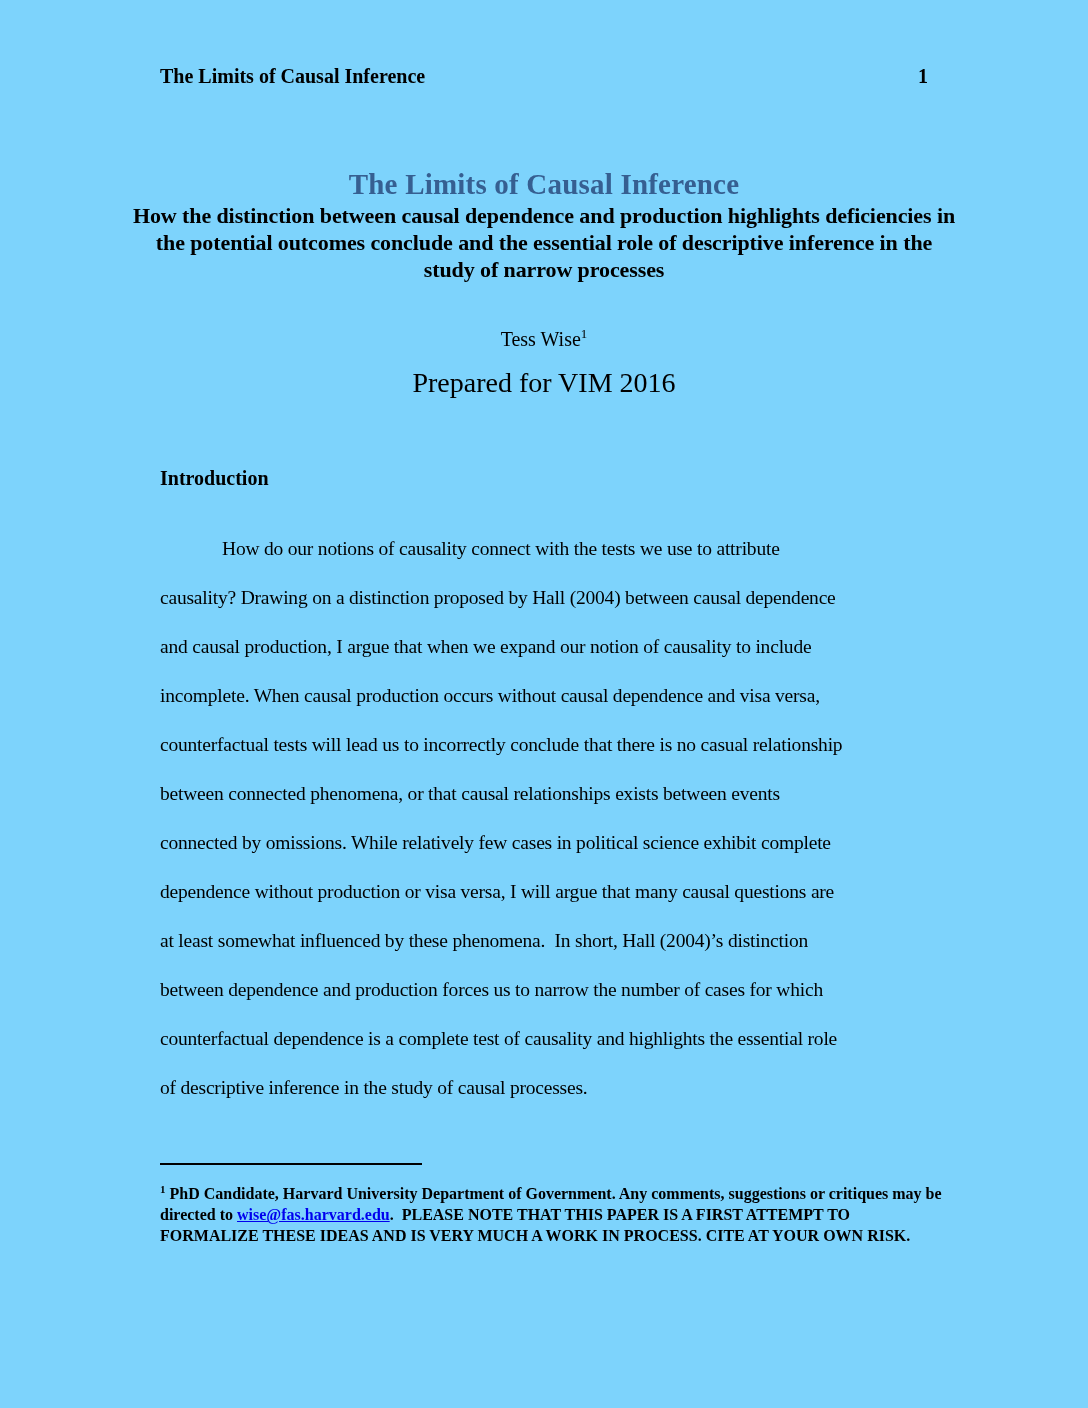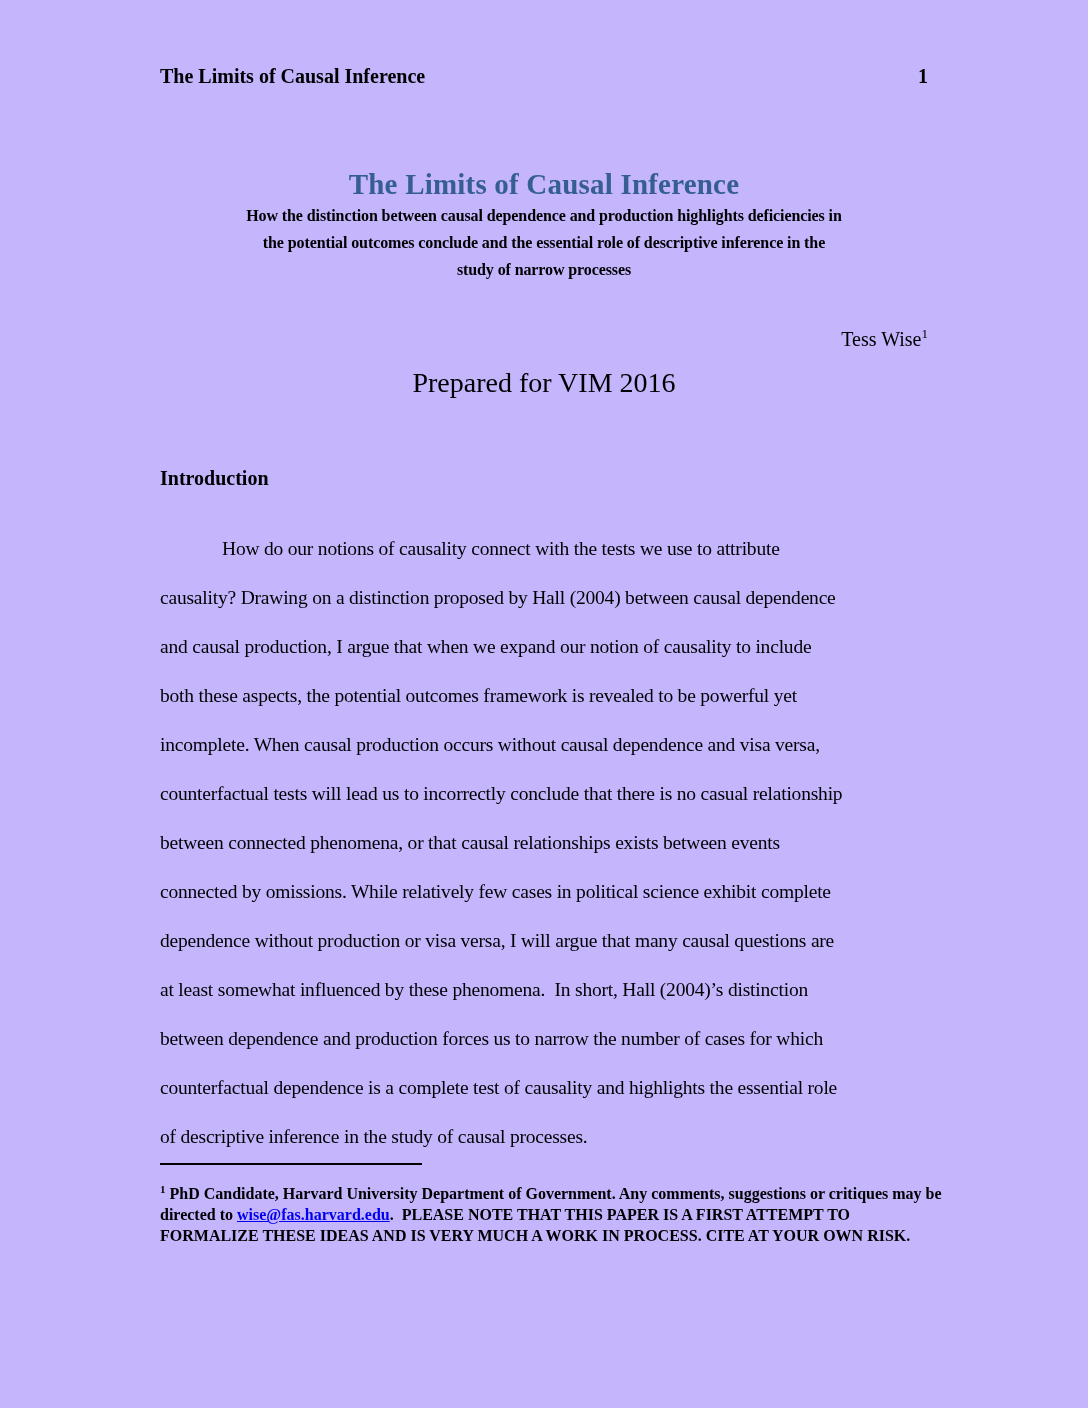--- a/index.html
+++ b/index.html
@@ -1,20 +1,20 @@
 <!DOCTYPE html>
 <html><head>
 <meta charset="utf-8">
 <style>
   html, body { margin: 0; padding: 0; background: #ffffff; }
   .page {
     position: relative;
     width: 1088px;
     height: 1408px;
-    background: #c4b5fd;
+    background: #7dd3fc;
     color: #000000;
     font-family: "Liberation Serif", "DejaVu Serif", serif;
     overflow: hidden;
   }
   .header {
     position: absolute;
     top: 63px; left: 160px; right: 160px;
     display: flex;
     justify-content: space-between;
     font-weight: bold;
@@ -33,28 +33,28 @@
     letter-spacing: 0.2px;
   }
   .subtitle {
     position: absolute;
     top: 202px; left: 120px; right: 120px;
     text-align: center;
     font-weight: bold;
   }
   .subtitle-line {
     white-space: pre;
-    font-size: 16px;
+    font-size: 22px;
     line-height: 27px;
     letter-spacing: -0.1px;
   }
   .author {
     position: absolute;
     top: 320px; left: 160px; right: 160px;
-    text-align: right;
+    text-align: center;
     font-size: 20px;
     line-height: 27px;
   }
   .author sup { font-size: 13px; }
   .prepared {
     position: absolute;
     top: 369px; left: 160px; right: 160px;
     text-align: center;
     font-size: 28px;
     line-height: 27px;
@@ -121,21 +121,20 @@
   <div class="author"><span>Tess Wise</span><sup>1</sup></div>
 
   <div class="prepared">Prepared for VIM 2016</div>
 
   <div class="section-heading">Introduction</div>
 
   <div class="body-lines">
       <div class="body-line">How do our notions of causality connect with the tests we use to attribute</div>
       <div class="body-line">causality? Drawing on a distinction proposed by Hall (2004) between causal dependence</div>
       <div class="body-line">and causal production, I argue that when we expand our notion of causality to include</div>
-      <div class="body-line">both these aspects, the potential outcomes framework is revealed to be powerful yet</div>
       <div class="body-line">incomplete. When causal production occurs without causal dependence and visa versa,</div>
       <div class="body-line">counterfactual tests will lead us to incorrectly conclude that there is no casual relationship</div>
       <div class="body-line">between connected phenomena, or that causal relationships exists between events</div>
       <div class="body-line">connected by omissions. While relatively few cases in political science exhibit complete</div>
       <div class="body-line">dependence without production or visa versa, I will argue that many causal questions are</div>
       <div class="body-line">at least somewhat influenced by these phenomena.  In short, Hall (2004)’s distinction</div>
       <div class="body-line">between dependence and production forces us to narrow the number of cases for which</div>
       <div class="body-line">counterfactual dependence is a complete test of causality and highlights the essential role</div>
       <div class="body-line">of descriptive inference in the study of causal processes.</div>
     </div>

